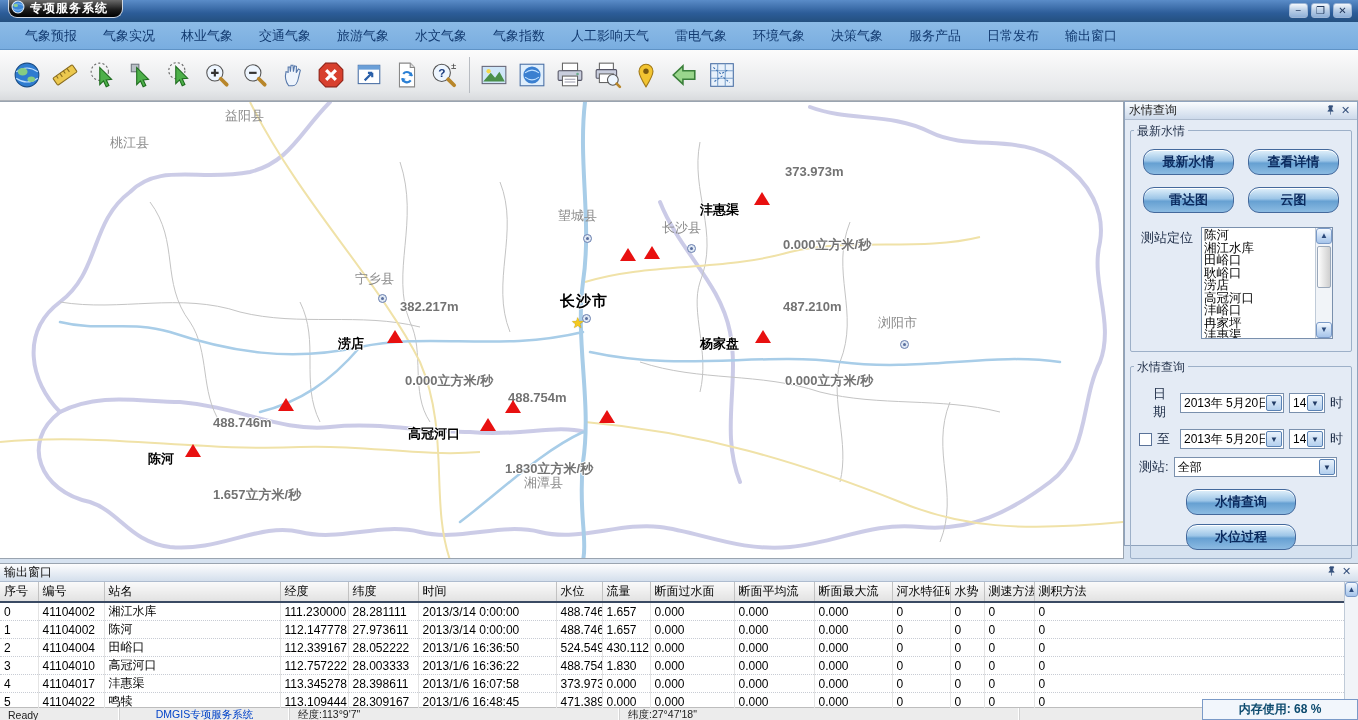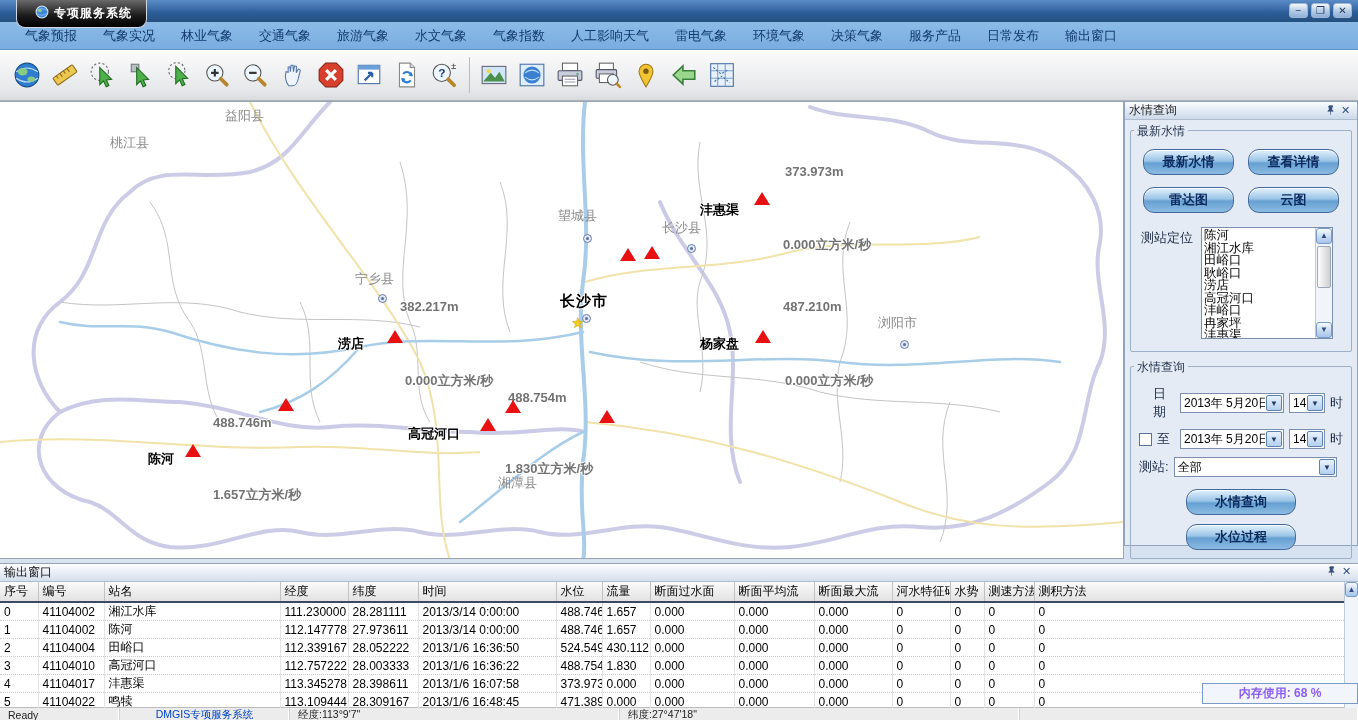--- a/index.html
+++ b/index.html
@@ -3,21 +3,21 @@
 <meta charset="utf-8">
 <style>
   * { margin:0; padding:0; box-sizing:border-box; }
   html,body { width:1358px; height:720px; overflow:hidden;
     font-family:"Liberation Sans","DejaVu Sans",sans-serif; }
   #app { position:relative; width:1358px; height:720px; background:#d6e2f0; }
 
   
   #titlebar { height:22px; background:linear-gradient(#5a8cc8,#2c5c98 60%,#24507f);
     position:relative; }
-  #title-tab { position:absolute; left:16px; top:0; height:28px; padding:0 14px 0 18px;
+  #title-tab { position:absolute; left:8px; top:0; height:18px; padding:0 14px 0 2px;
     background:linear-gradient(#6a6a6a,#1e1e1e 55%,#000);
     border:1px solid #cfd8e4; border-top:none; border-radius:0 0 9px 9px;
     display:flex; align-items:center; gap:5px; }
   #title-tab .t { color:#fff; font-size:12px; font-weight:bold; letter-spacing:1px; }
   #win-controls { position:absolute; right:6px; top:3px; display:flex; gap:3px; }
   .winbtn { width:19px; height:15px; border:1px solid #9db6d6; border-radius:3px;
     background:linear-gradient(#f4f8fc,#b8cde6 50%,#8fb0d8);
     color:#243a5e; font-size:10px; line-height:13px; text-align:center; cursor:default; }
 
   
@@ -117,23 +117,23 @@
   #vscroll { position:absolute; right:0; top:0; width:14px; height:126px;
     background:#f1f4f8; border-left:1px solid #c0cbd8; display:flex; flex-direction:column; }
   #vscroll .sbtn { height:15px; }
 
   
   #statusbar { height:14px; background:#ececec; border-top:1px solid #bdbdbd;
     display:flex; align-items:center; font-size:10.5px; color:#222; }
   .seg { padding:0 8px; height:100%; display:flex; align-items:center;
     border-right:1px solid #d2d2d2; box-shadow:inset -1px 0 #fff; white-space:nowrap; }
   .seg.app { color:#0042c8; }
-  #memory-box { position:absolute; right:0; bottom:16px; width:156px; height:21px;
+  #memory-box { position:absolute; right:0; bottom:0; width:156px; height:21px;
     background:#f2f6fc; border:1px solid #7a9ac8; display:flex; align-items:center;
-    justify-content:center; font-size:12px; font-weight:bold; color:#8b5cf6; z-index:20; }
+    justify-content:center; font-size:12px; font-weight:bold; color:#0c4a6e; z-index:20; }
 </style>
 </head>
 <body>
 
 <div id="app">
 
   <div id="titlebar">
     <div id="title-tab">
       <span class="ico">
         <svg width="14" height="14" viewBox="0 0 26 26">
@@ -341,21 +341,21 @@
           <path d="M360,245 C330,280 300,300 260,310"></path>
         </g>
       </svg>
       <div id="map-overlay">
           <div class="map-label lbl-region" style="left: 225px; top: 5px;">益阳县</div>
           <div class="map-label lbl-region" style="left: 110px; top: 32px;">桃江县</div>
           <div class="map-label lbl-region" style="left: 355px; top: 168px;">宁乡县</div>
           <div class="map-label lbl-region" style="left: 558px; top: 105px;">望城县</div>
           <div class="map-label lbl-region" style="left: 662px; top: 117px;">长沙县</div>
           <div class="map-label lbl-region" style="left: 878px; top: 212px;">浏阳市</div>
-          <div class="map-label lbl-region" style="left: 498px; top: 372px;">湘潭县</div>
+          <div class="map-label lbl-region" style="left: 524px; top: 372px;">湘潭县</div>
           <div class="map-label lbl-station" style="left: 700px; top: 99px;">沣惠渠</div>
           <div class="map-label lbl-station" style="left: 338px; top: 233px;">涝店</div>
           <div class="map-label lbl-station" style="left: 148px; top: 348px;">陈河</div>
           <div class="map-label lbl-station" style="left: 408px; top: 323px;">高冠河口</div>
           <div class="map-label lbl-station" style="left: 700px; top: 233px;">杨家盘</div>
           <div class="map-label lbl-metric" style="left: 785px; top: 62px;">373.973m</div>
           <div class="map-label lbl-metric" style="left: 783px; top: 134px;">0.000立方米/秒</div>
           <div class="map-label lbl-metric" style="left: 400px; top: 197px;">382.217m</div>
           <div class="map-label lbl-metric" style="left: 783px; top: 197px;">487.210m</div>
           <div class="map-label lbl-metric" style="left: 405px; top: 270px;">0.000立方米/秒</div>

